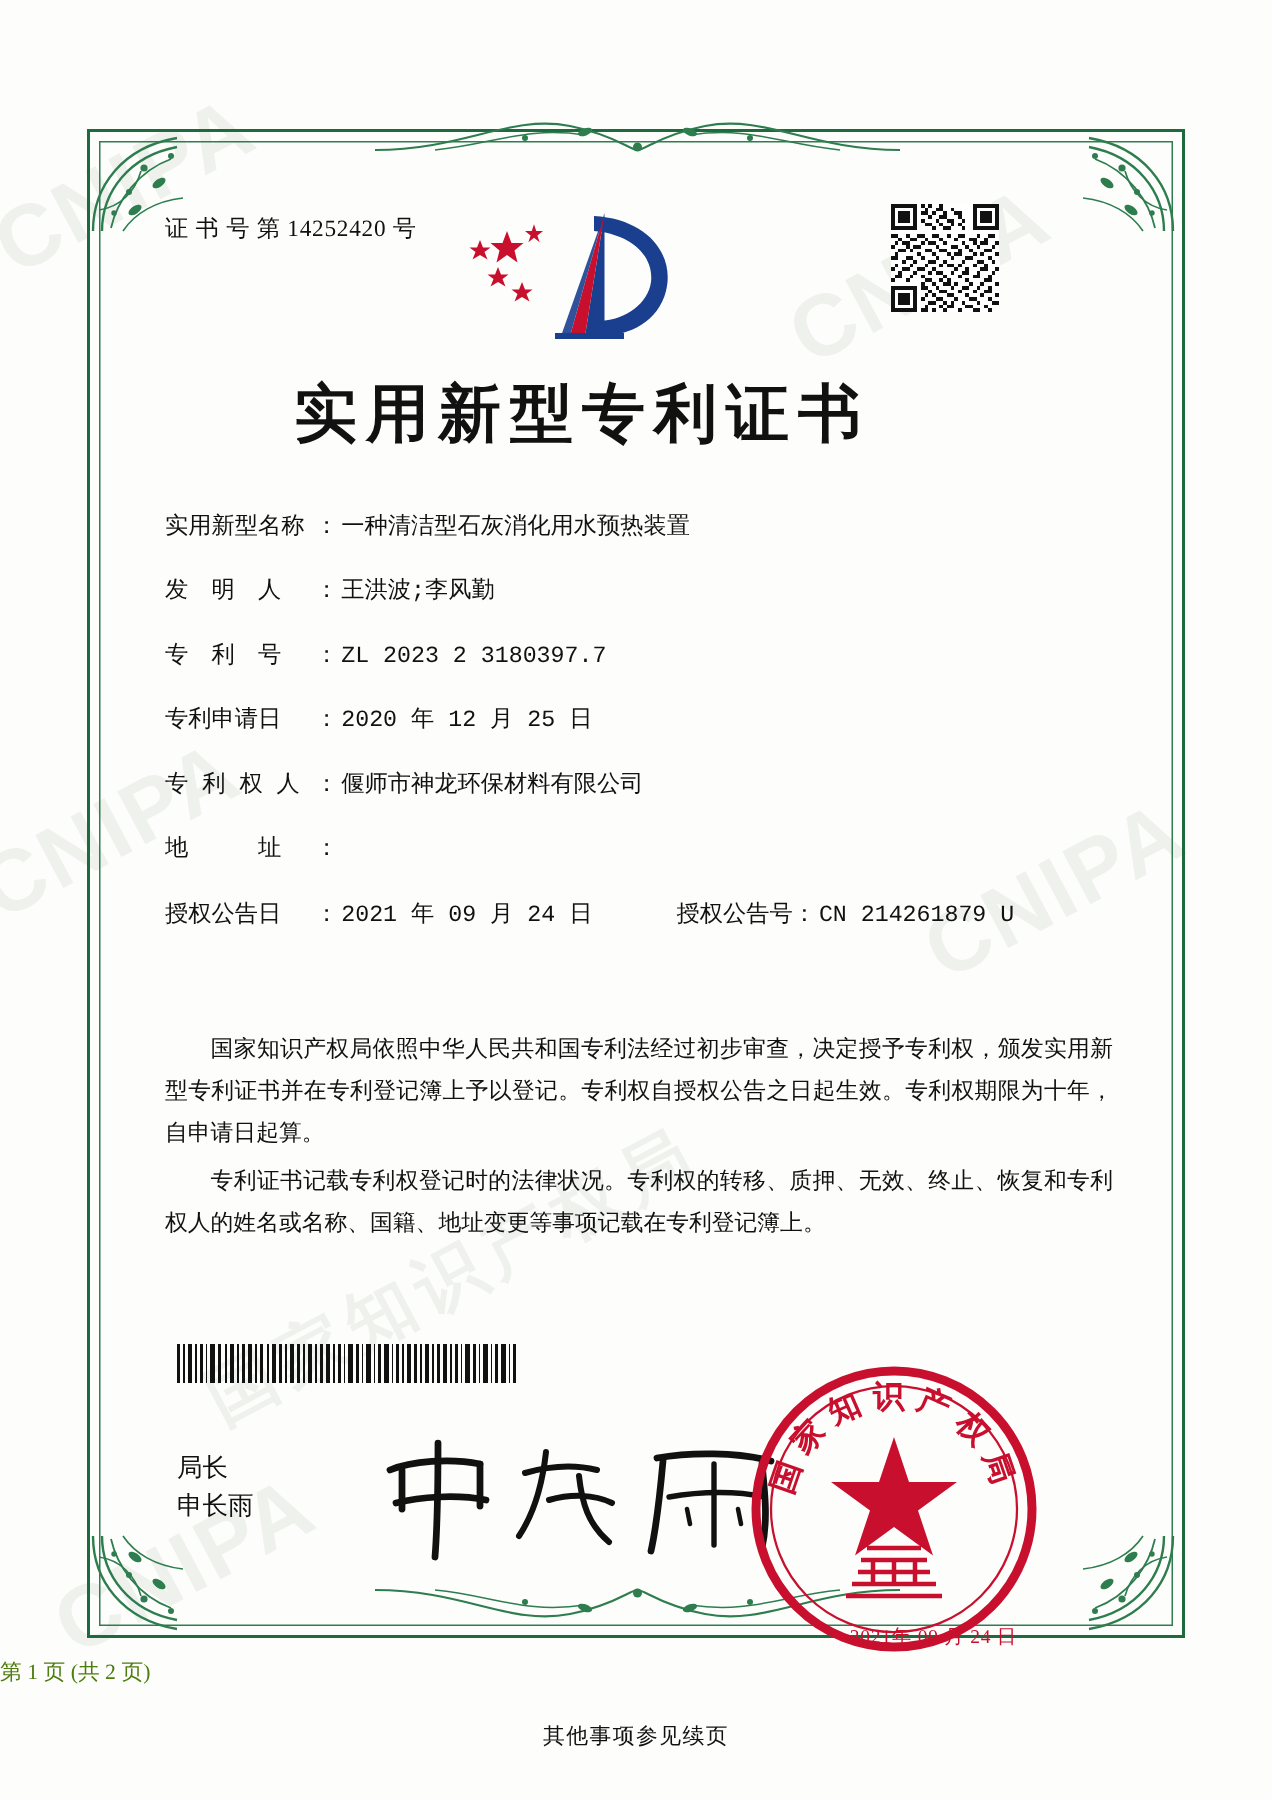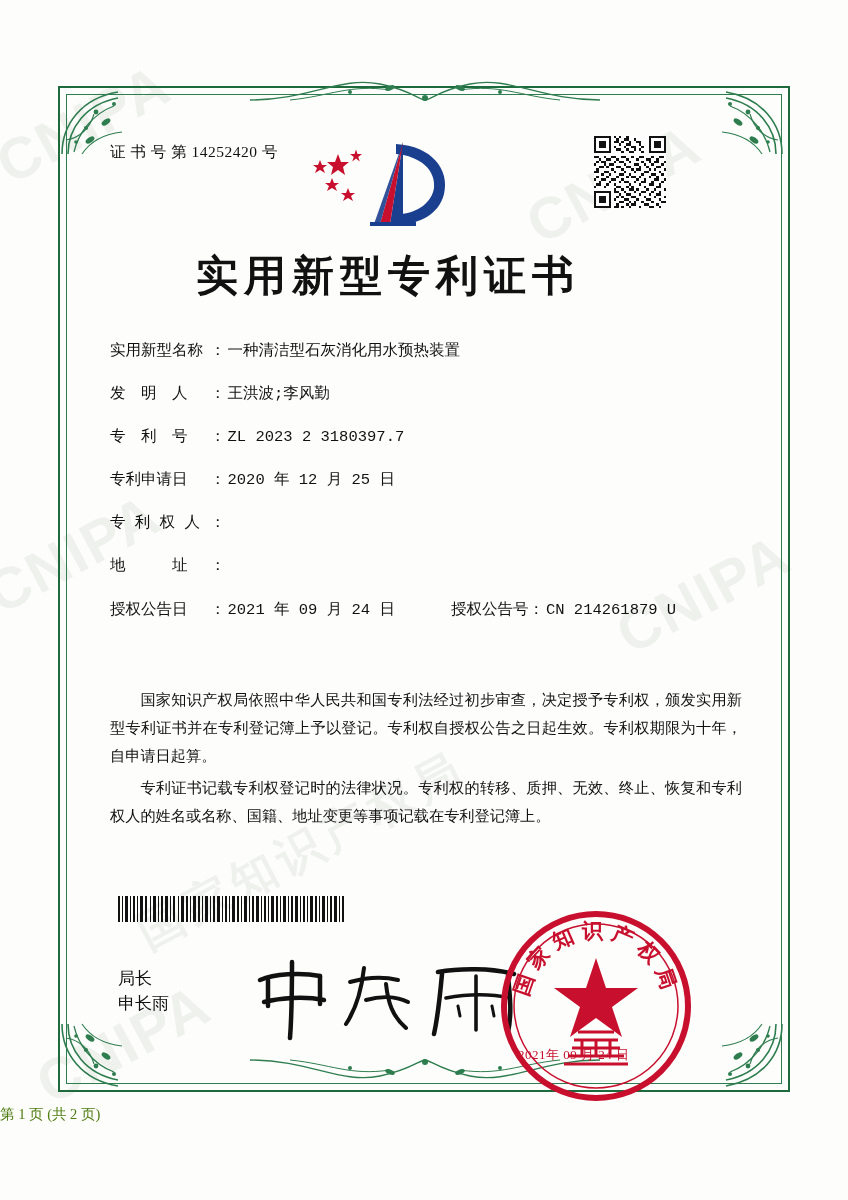--- a/index.html
+++ b/index.html
@@ -212,23 +212,23 @@
   .seal {
     position: absolute;
     left: 430px;
     top: 812px;
     width: 200px;
     height: 200px;
   }
   .seal-date {
     position: absolute;
     left: 452px;
-    top: 952px;
+    top: 988px;
     width: 160px;
-    text-align: left;
+    text-align: right;
     font-size: 13px;
     color: #c8102e;
     letter-spacing: 0.5px;
     font-family: "Liberation Serif", serif;
   }
 
   .page-num {
     position: absolute;
     left: 0;
     right: 0;
@@ -607,20 +607,21 @@
         <span class="field-value">ZL 2023 2 3180397.7</span>
       </div>
       <div class="field-row">
         <span class="field-label">专利申请日</span>
         <span class="field-colon">：</span>
         <span class="field-value">2020 年 12 月 25 日</span>
       </div>
       <div class="field-row">
         <span class="field-label">专 利 权 人</span>
         <span class="field-colon">：</span>
+        <span class="field-value">偃师市神龙环保材料有限公司</span>
       </div>
       <div class="field-row">
         <span class="field-label">地　　　址</span>
         <span class="field-colon">：</span>
       </div>
       <div class="field-row double">
         <span class="field-label">授权公告日</span>
         <span class="field-colon">：</span>
         <span class="field-value">2021 年 09 月 24 日</span>
         <span class="second-label">授权公告号</span>
@@ -748,14 +749,15 @@
       </defs>
       <text font-family="'Liberation Serif', serif" font-size="21" font-weight="bold" fill="#c8102e" letter-spacing="7">
         <textPath href="#sealArc" startOffset="50%" text-anchor="middle">国家知识产权局</textPath>
       </text>
     </svg>
     <div class="seal-date">2021年 09 月 24 日</div>
 
   </div>
 
   <div class="page-num">第 1 页 (共 2 页)</div>
+  <div class="footer-note">其他事项参见续页</div>
 
 </div>
 
 </body></html>

